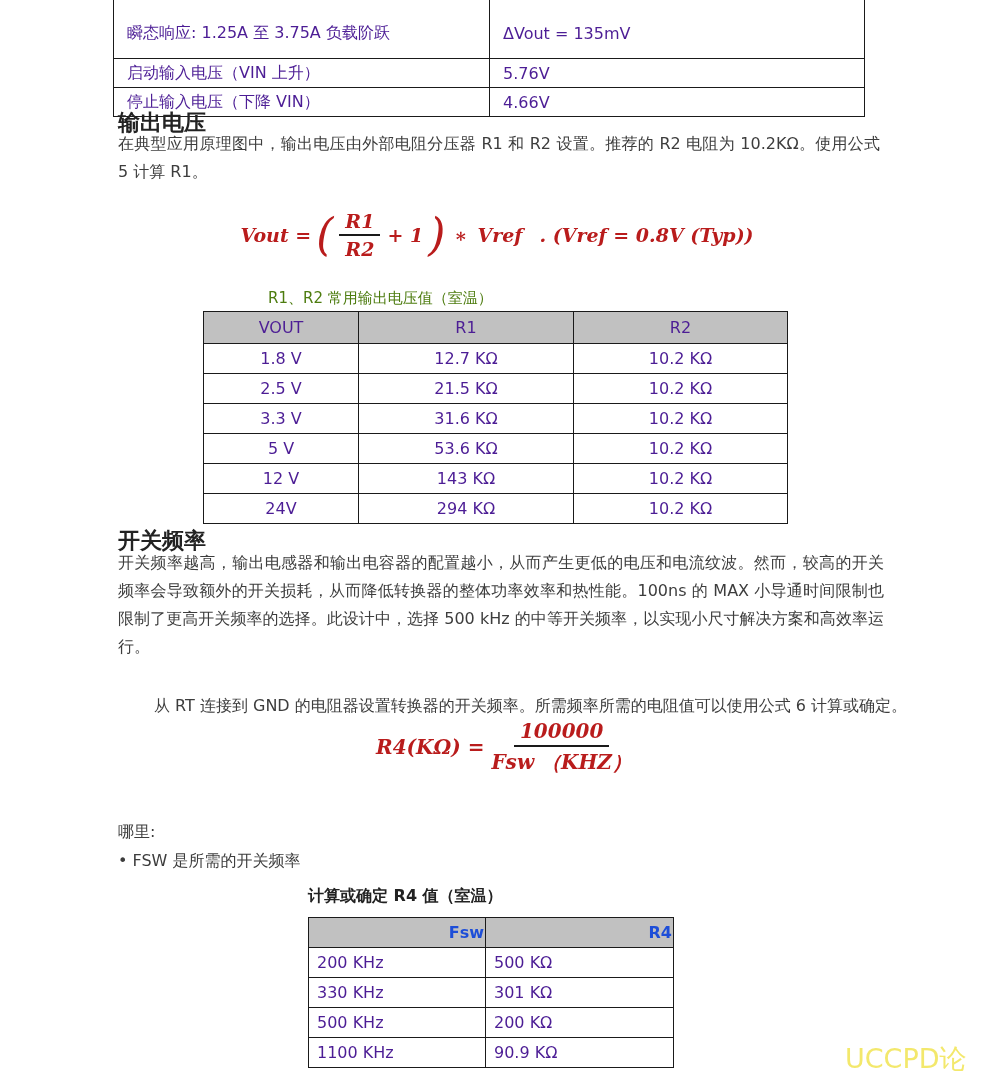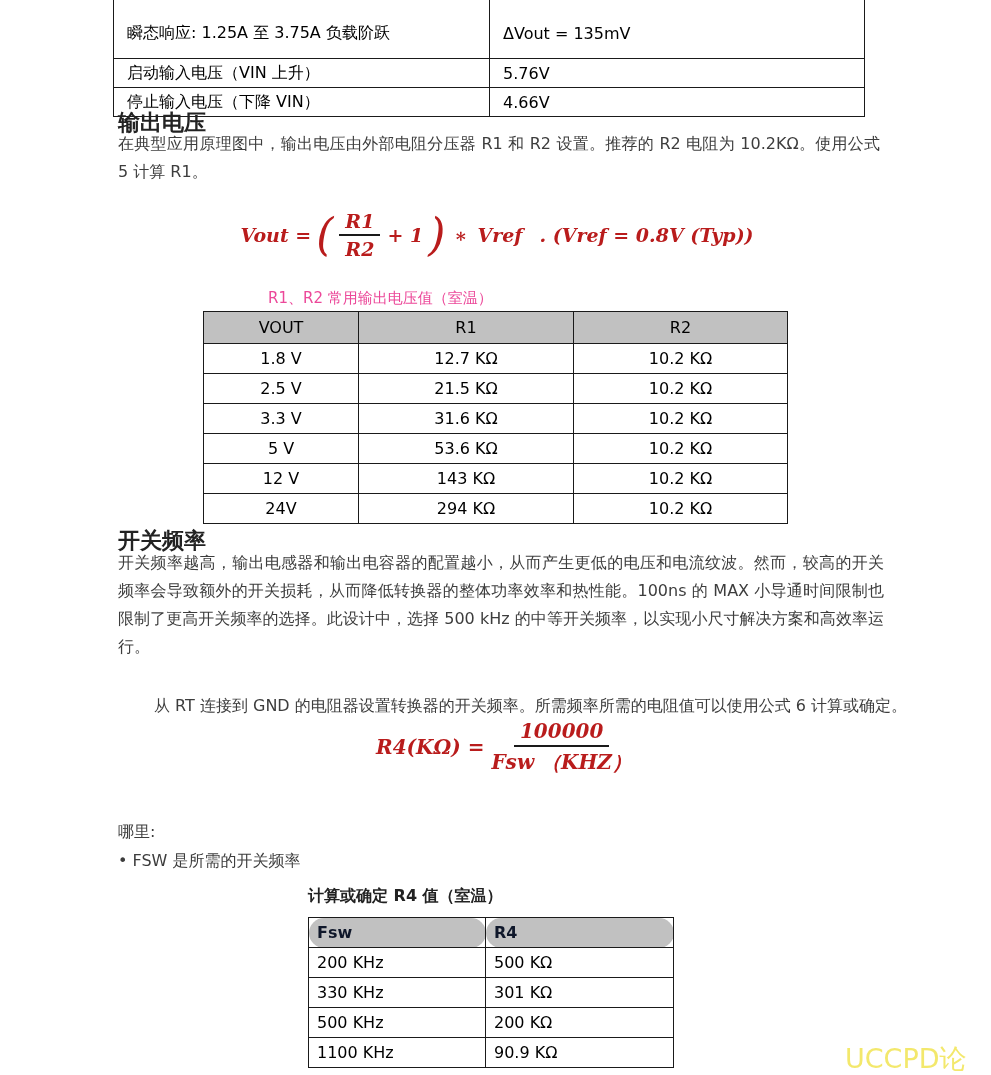--- a/index.html
+++ b/index.html
@@ -7,21 +7,21 @@
     position:relative;
     width:991px;
     height:1075px;
     background:#ffffff;
     overflow:hidden;
     font-family:"DejaVu Sans","Liberation Sans",sans-serif;
     color:#3d3d3d;
   }
   
   table{border-collapse:collapse;table-layout:fixed;}
-  td,th{border:1px solid #1a1a1a;font-size:16px;color:#000000;overflow:hidden;white-space:nowrap;}
+  td,th{border:1px solid #1a1a1a;font-size:16px;color:#4c1d95;overflow:hidden;white-space:nowrap;}
 
   
   .spec-table{position:absolute;left:113px;top:0;width:751px;}
   .spec-table td{height:28px;padding:0 6px 0 13px;text-align:left;vertical-align:middle;}
   .spec-table tr:first-child td{border-top:none;height:50px;padding-top:8px;}
 
   
   .sec-heading{position:absolute;font-size:22px;font-weight:bold;color:#222222;}
   .para{position:absolute;font-size:16px;line-height:28px;text-align:justify;color:#3d3d3d;}
 
@@ -32,29 +32,29 @@
   .formula-row .piece{margin:0 3px;}
   .frac{display:inline-flex;flex-direction:column;align-items:center;margin:0 4px;}
   .frac .num{padding:0 6px 2px;border-bottom:2px solid #1a1a1a;}
   .frac .den{padding-top:2px;}
   .bigp{font-size:44px;font-weight:400;line-height:1;margin:0 2px;}
   .op{margin:0 7px;}
   .note{margin-left:14px;}
   .formula2{font-size:20px;}
 
   
-  .caption-plain{position:absolute;font-size:15px;color:#ec4899;}
+  .caption-plain{position:absolute;font-size:15px;color:#4d7c0f;}
   .r1r2-table{position:absolute;left:203px;top:311px;width:584px;padding-left:48px;}
   .r1r2-table th{height:29px;background:#c1c1c1;font-weight:normal;text-align:center;}
   .r1r2-table td{height:27px;text-align:center;}
 
   
   .caption-bold{position:absolute;font-size:16px;font-weight:bold;color:#222222;}
   .r4-table{position:absolute;left:308px;top:917px;width:365px;}
-  .r4-table th{height:27px;background:#c1c1c1;font-weight:bold;color:#0f172a;text-align:left;padding-left:8px;border-radius:15px;}
+  .r4-table th{height:27px;background:#c1c1c1;font-weight:bold;color:#1d4ed8;text-align:right;padding-left:8px;}
   .r4-table td{height:27px;text-align:left;padding-left:8px;}
 
   .watermark{position:absolute;left:845px;top:1041px;font-size:27px;color:#f3e86c;font-weight:normal;}
 </style>
 </head>
 <body>
 
 <div class="page">
 
   <table class="spec-table">

